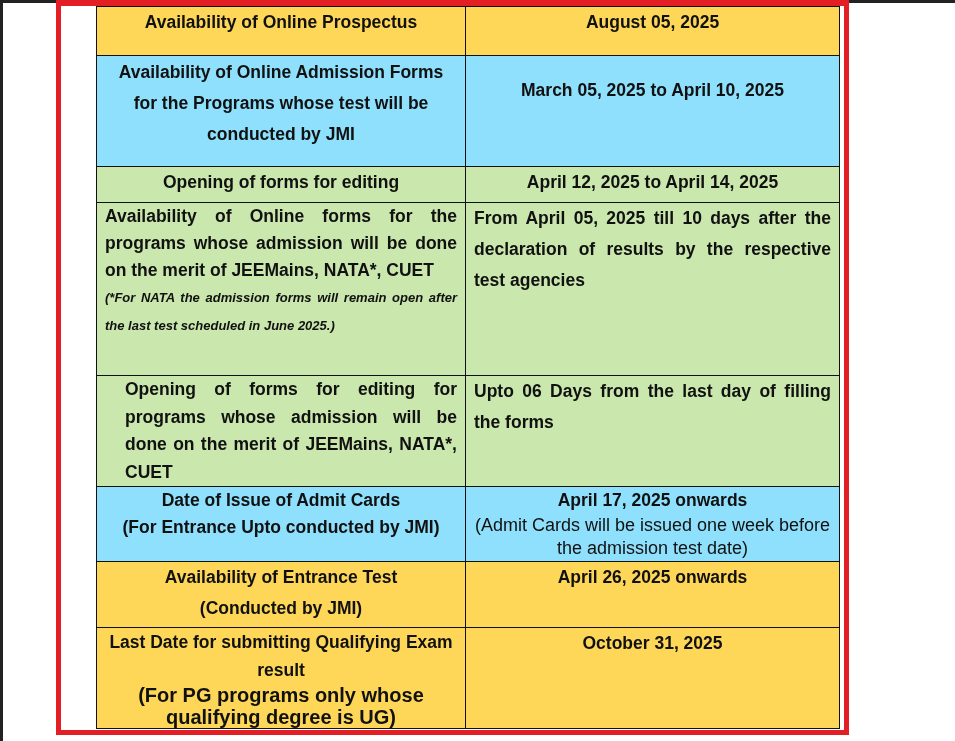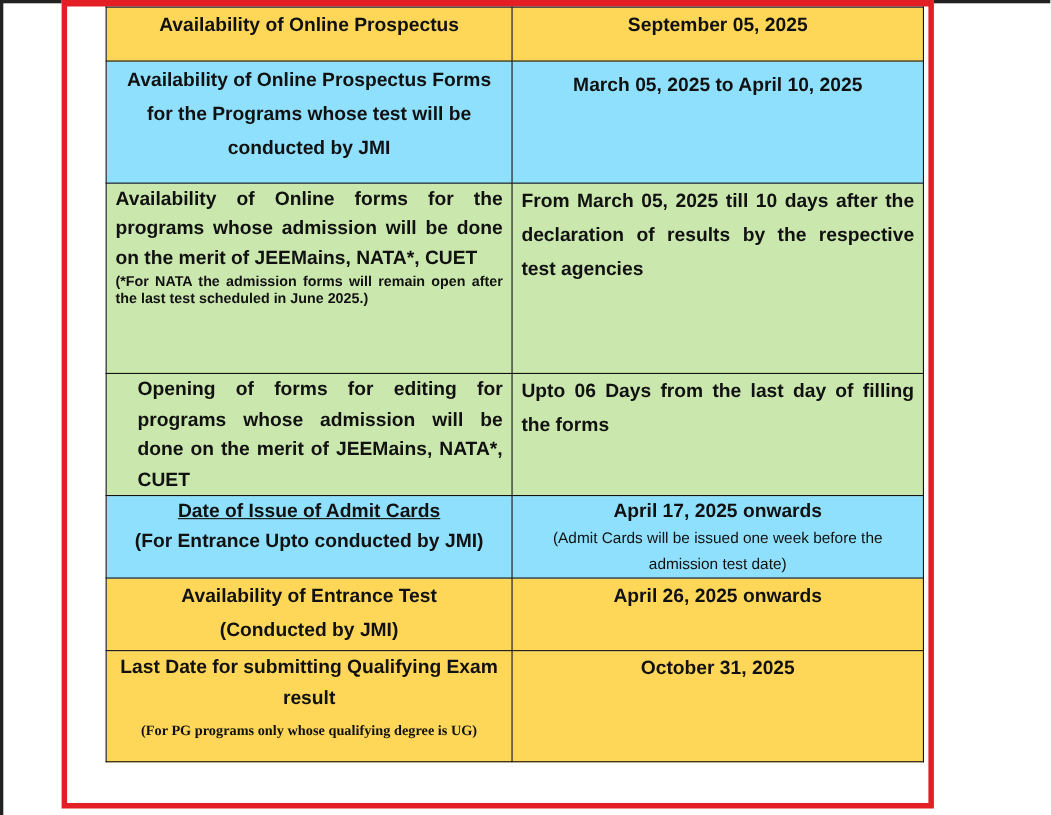--- a/index.html
+++ b/index.html
@@ -55,73 +55,77 @@
       line-height: 31px;
       font-family: "Liberation Sans", "DejaVu Sans", sans-serif;
     }
     td.c { text-align: center; }
     td.j { text-align: justify; text-align-last: left; margin-left: 31px; }
     .yellow td { background: #fed758; }
     .blue td { background: #8ee0fd; }
     .green td { background: #cae7ad; }
     .note {
       font-size: 13px;
-      line-height: 15px;
+      line-height: 28px;
       display: block;
+      font-style: italic;
     }
     .note-normal {
       font-weight: normal;
-      font-size: 14px;
+      font-size: 18px;
       line-height: 23px;
       display: block;
     }
     .note-bold-small {
-      font-size: 13px;
-      line-height: 32px;
+      font-size: 20px;
+      line-height: 22px;
       display: block;
-      font-family: Liberation Serif, serif;
     }
     .tight { line-height: 27px; }
   </style>
 </head>
 <body>
 
 <div class="stage">
   <div class="top-strip"></div>
   <div class="left-strip"></div>
   <div class="red-frame"></div>
 
   <table class="schedule">
     <colgroup>
       <col style="width:369px">
       <col style="width:374px">
     </colgroup>
     <tbody>
       <tr class="yellow" style="height:49px">
         <td class="c">Availability of Online Prospectus</td>
-        <td class="c">September 05, 2025</td>
+        <td class="c">August 05, 2025</td>
       </tr>
       <tr class="blue" style="height:111px">
-        <td class="c" style="padding-top:1px;">Availability of Online Prospectus Forms for the Programs whose test will be conducted by JMI</td>
-        <td class="c" style="padding-top:6px;">March 05, 2025 to April 10, 2025</td>
+        <td class="c" style="padding-top:1px;">Availability of Online Admission Forms for the Programs whose test will be conducted by JMI</td>
+        <td class="c" style="padding-top:19px;">March 05, 2025 to April 10, 2025</td>
+      </tr>
+      <tr class="green" style="height:36px">
+        <td class="c" style="line-height:30px;">Opening of forms for editing</td>
+        <td class="c" style="line-height:30px;">April 12, 2025 to April 14, 2025</td>
       </tr>
       <tr class="green" style="height:173px">
         <td class="j">
           <span class="tight" style="display:block;">Availability of Online forms for the programs whose admission will be done on the merit of JEEMains, NATA*, CUET</span>
           <span class="note">(*For NATA the admission forms will remain open after the last test scheduled  in June 2025.)</span>
         </td>
-        <td class="j">From March 05, 2025 till 10 days after the declaration of results by the respective test agencies</td>
+        <td class="j">From April 05, 2025 till 10 days after the declaration of results by the respective test agencies</td>
       </tr>
       <tr class="green" style="height:111px">
         <td class="j tight" style="line-height:27.5px;padding-left:28px;">Opening of forms for editing for programs whose admission will be done on the merit of JEEMains, NATA*, CUET</td>
         <td class="j">Upto 06 Days from the last day of filling the forms</td>
       </tr>
       <tr class="blue" style="height:75px">
         <td class="c" style="line-height:27px;">
-          <span style="display:block;text-decoration:underline;">Date of Issue of Admit Cards</span>
+          <span style="display:block;">Date of Issue of Admit Cards</span>
           <span style="display:block;">(For Entrance Upto conducted by JMI)</span>
         </td>
         <td class="c" style="line-height:27px;">
           <span style="display:block;">April 17, 2025 onwards</span>
           <span class="note-normal">(Admit Cards will be issued one week before the admission test date)</span>
         </td>
       </tr>
       <tr class="yellow" style="height:66px">
         <td class="c" style="line-height:31px;">
           <span style="display:block;">Availability of Entrance Test</span>

